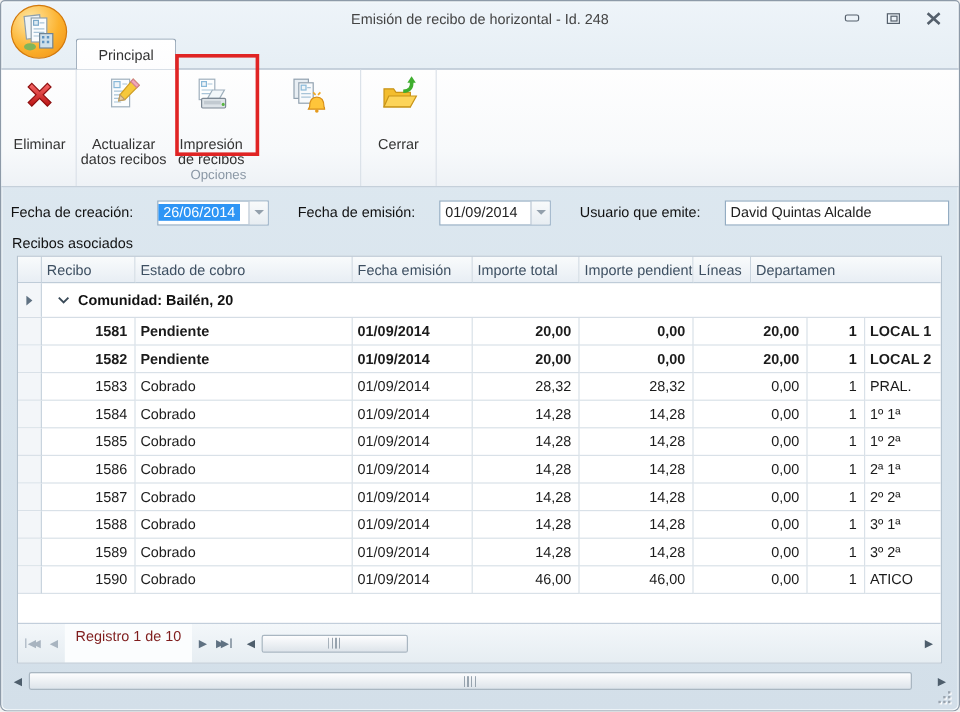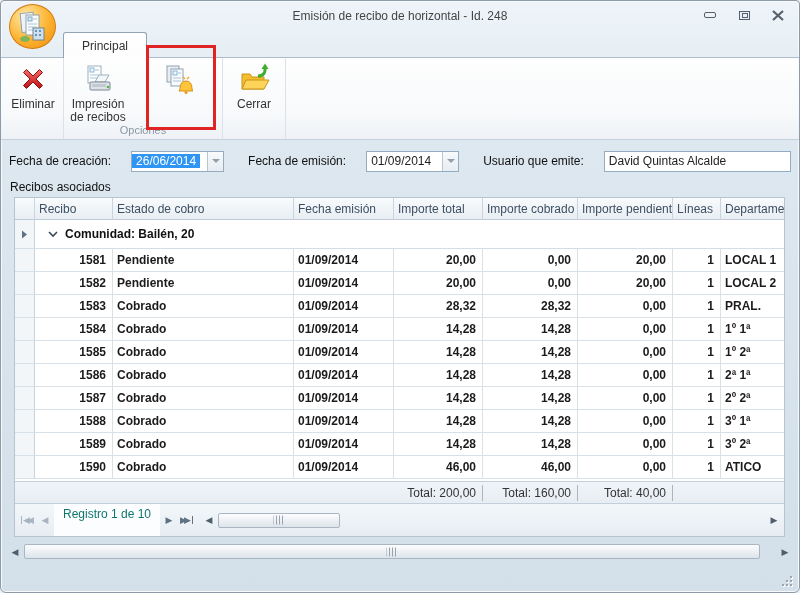--- a/index.html
+++ b/index.html
@@ -40,21 +40,21 @@
     display:flex; align-items:stretch; padding-left:2px; position:relative; z-index:1;
   }
   .rgroup{ display:flex; flex-direction:column; border-right:1px solid #dbe2e9; }
   .rgroup-buttons{ flex:1; display:flex; align-items:flex-start; }
   .rgroup-caption{ height:15px; text-align:center; font-size:11px; color:#8a97a5; line-height:13px;}
   .rbtn{
     display:flex; flex-direction:column; align-items:center; padding-top:4px;
     color:#333; text-align:center; line-height:13px; cursor:default; border-radius:2px;
   }
   .rbtn svg{ flex:0 0 34px; }
-  .rbtn .lbl{ margin-top:2px;text-align:center; }
+  .rbtn .lbl{ margin-top:18px;text-align:center; }
   .w-eliminar{ width:60px; }
   .w-actualizar{ width:78px; }
   .w-impresion{ width:68px; }
   .w-avisos{ width:90px; }
   .w-cerrar{ width:62px; }
   
   .fields{ display:flex; align-items:center; margin:10px 8px 0 8px; height:22px; gap:20px; }
   .flabel{ color:#111; white-space:nowrap; }
   .editor{ display:flex; align-items:center; height:21px; background:#fff; border:1px solid #93acc2; }
   .editor .val{ padding:0 4px; white-space:nowrap; }
@@ -76,42 +76,42 @@
   .hcell{
     height:22px; padding:4px 4px 0 4px; background:linear-gradient(#f9fbfc,#e8eef4);
     border-right:1px solid #c9d4de; border-bottom:1px solid #bfccd8;
     color:#3d4f61; overflow:hidden; white-space:nowrap;
   }
   .group-row{ height:29px; border-bottom:1px solid #d5dde5; }
   .group-row .sel{ width:20px; border-right:1px solid #c9d4de; background:#f3f6f9;
       display:flex; align-items:center; justify-content:center;}
   .group-row .gcontent{ flex:1; display:flex; align-items:center; padding-left:13px; gap:7px;
       font-weight:bold; color:#111;}
-  .drow{ height:23px; color:#1b1b1b;font-weight:bold; }
+  .drow{ height:23px; color:#1b1b1b; }
   .drow .cell{
     padding:4px 6px 0 4px; border-right:1px solid #d9e1e8; border-bottom:1px solid #d9e1e8;
     overflow:hidden; white-space:nowrap;
   }
   .drow .sel{ width:20px; background:#f3f6f9; border-right:1px solid #c9d4de; border-bottom:1px solid #d9e1e8;}
   .num{ text-align:right; }
   .drow.bold{ font-weight:bold; }
   .grid-filler{ flex:1; }
   
   .totals{ flex:0 0 22px; display:flex; align-items:center;
     background:linear-gradient(#f0f4f8,#e7edf3); border-top:1px solid #c2cedb; color:#333;}
   .tspacer{ width:379px; }
   .tcell{ height:16px; line-height:16px; padding-right:6px; text-align:right; border-right:1px solid #a9b5c1; }
   
   .navbar{ flex:0 0 24px; display:flex; align-items:center; border-top:1px solid #c2cedb;
     background:linear-gradient(#f3f7fa,#e6edf2); padding:0 3px; }
   .navbtn{ width:18px; height:18px; display:flex; align-items:center; justify-content:center; cursor:default;}
   .nav-g{ font-size:9px; letter-spacing:-3px; padding-right:3px;}
   .dis{ color:#a8b4c0; } .ena{ color:#5f7182; }
   .navbar .bar{ width:1px; height:8px; background:currentColor; display:inline-block; margin:0 1px;}
-  .rec-label{ width:106px; text-align:center; color:#0f766e; background:#fbfdfe; height:32px; line-height:20px;}
+  .rec-label{ width:106px; text-align:center; color:#7f1d1d; background:#fbfdfe; height:32px; line-height:20px;}
   .hscroll{ flex:1; display:flex; align-items:center; margin-left:6px; }
   .sb-arrow{ width:14px; text-align:center; font-size:9px; color:#4e5e6c; cursor:default;}
   .sb-track{ flex:1; height:17px; position:relative; }
   .thumb{
     position:absolute; top:1px; height:15px; border:1px solid #a9b6c1; border-radius:2px;
     background:linear-gradient(#fdfdfe,#dde4ea);
   }
   .thumb::after{ content:""; position:absolute; left:50%; top:50%; transform:translate(-50%,-50%);
     width:11px; height:9px;
     background:repeating-linear-gradient(90deg,#97a3ae 0 1px, transparent 1px 3px); }
@@ -182,20 +182,31 @@
             <path d="M6.5 9.5 L9.5 6.5 L16 13 L22.5 6.5 L25.5 9.5 L19 16 L25.5 22.5 L22.5 25.5 L16 19 L9.5 25.5 L6.5 22.5 L13 16 Z" fill="url(#rg)" stroke="#8e1010" stroke-width="1"></path>
           </svg>
           <div class="lbl">Eliminar</div>
         </div>
       </div>
       <div class="rgroup-caption"></div>
     </div>
 
     <div class="rgroup">
       <div class="rgroup-buttons">
+        <div class="rbtn w-actualizar">
+          <svg width="32" height="32" viewBox="0 0 32 32">
+            <rect x="6" y="3" width="15" height="23" fill="#fbfdfe" stroke="#9fb0bd"></rect>
+            <rect x="8" y="5" width="5" height="5" fill="#eef4f8" stroke="#88b8d8"></rect>
+            <path d="M15 7h4 M8 13h11 M8 16h11 M8 19h8 M8 22h6" stroke="#a8c4d8" stroke-width="1"></path>
+            <polygon points="24,3 29,8 17,20 12,21 13,16" fill="#f6c83b" stroke="#cf9e25"></polygon>
+            <polygon points="24,3 29,8 27,10 22,5" fill="#f2a7b8" stroke="#cf8190"></polygon>
+            <polygon points="13,16 17,20 12,21" fill="#e8cba2" stroke="#b79968"></polygon>
+          </svg>
+          <div class="lbl">Actualizar datos recibos</div>
+        </div>
         <div class="rbtn w-impresion">
           <svg width="32" height="32" viewBox="0 0 32 32">
             <rect x="6" y="3" width="13" height="17" fill="#fdfefe" stroke="#9fb0bd"></rect>
             <rect x="8" y="5" width="4" height="4" fill="#eef4f8" stroke="#88b8d8"></rect>
             <path d="M13 7h4 M8 12h9 M8 15h9" stroke="#a8c4d8" stroke-width="1"></path>
             <polygon points="13,19 17,12 27,12 23,19" fill="#f2f7fa" stroke="#9fb0bd"></polygon>
             <rect x="8" y="19" width="20" height="8" rx="1" fill="#dde3e8" stroke="#7c8894"></rect>
             <rect x="10" y="21" width="14" height="3" fill="#c2cad1"></rect>
             <circle cx="26" cy="24" r="1.3" fill="#58b540"></circle>
           </svg>
@@ -255,21 +266,20 @@
 
   <div class="section-label">Recibos asociados</div>
 
   <div class="grid">
     <div class="grow">
       <div class="hcell c0"></div>
       <div class="hcell c1">Recibo</div>
       <div class="hcell c2">Estado de cobro</div>
       <div class="hcell c3">Fecha emisión</div>
       <div class="hcell c4">Importe total</div>
-      <div class="hcell c5">Importe cobrado</div>
       <div class="hcell c6">Importe pendiente</div>
       <div class="hcell c7">Líneas</div>
       <div class="hcell c8" style="border-right:none">Departamen</div>
     </div>
 
     <div class="grow group-row">
       <div class="sel">
         <svg width="7" height="9" viewBox="0 0 7 9">
           <path d="M1 0.5 L6 4.5 L1 8.5 Z" fill="#5f7182"></path>
         </svg>
@@ -398,26 +408,20 @@
     <div class="cell c3">01/09/2014</div>
     <div class="cell c4 num">46,00</div>
     <div class="cell c5 num">46,00</div>
     <div class="cell c6 num">0,00</div>
     <div class="cell c7 num">1</div>
     <div class="cell c8" style="border-right:none">ATICO</div>
   </div>
 </div>
     <div class="grid-filler"></div>
 
-    <div class="totals">
-      <div class="tspacer"></div>
-      <div class="tcell c4">Total: 200,00</div>
-      <div class="tcell c5">Total: 160,00</div>
-      <div class="tcell c6">Total: 40,00</div>
-    </div>
 
     <div class="navbar">
       <div class="navbtn dis">
           <span class="bar"></span>
           <span class="nav-g">◀◀</span>
         </div>
       <div class="navbtn dis">
           <span style="font-size:9px">◀</span>
         </div>
       <div class="rec-label">Registro 1 de 10</div>

